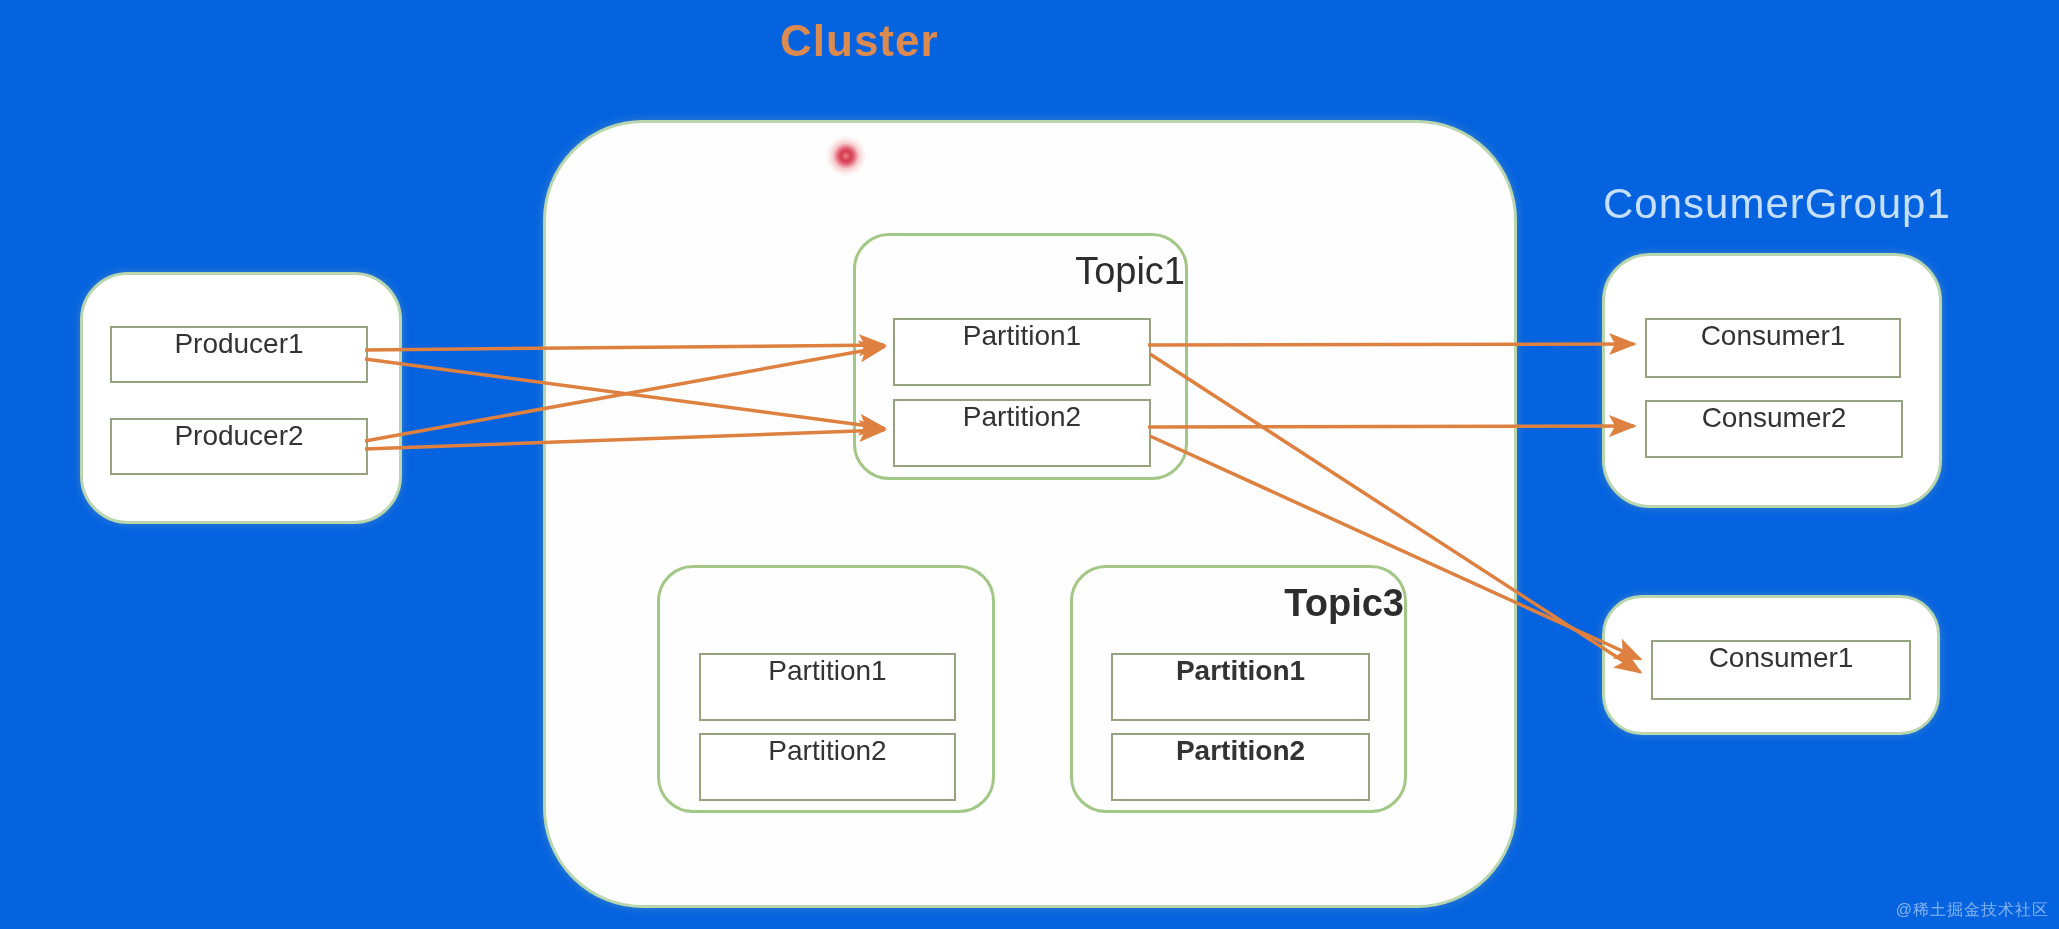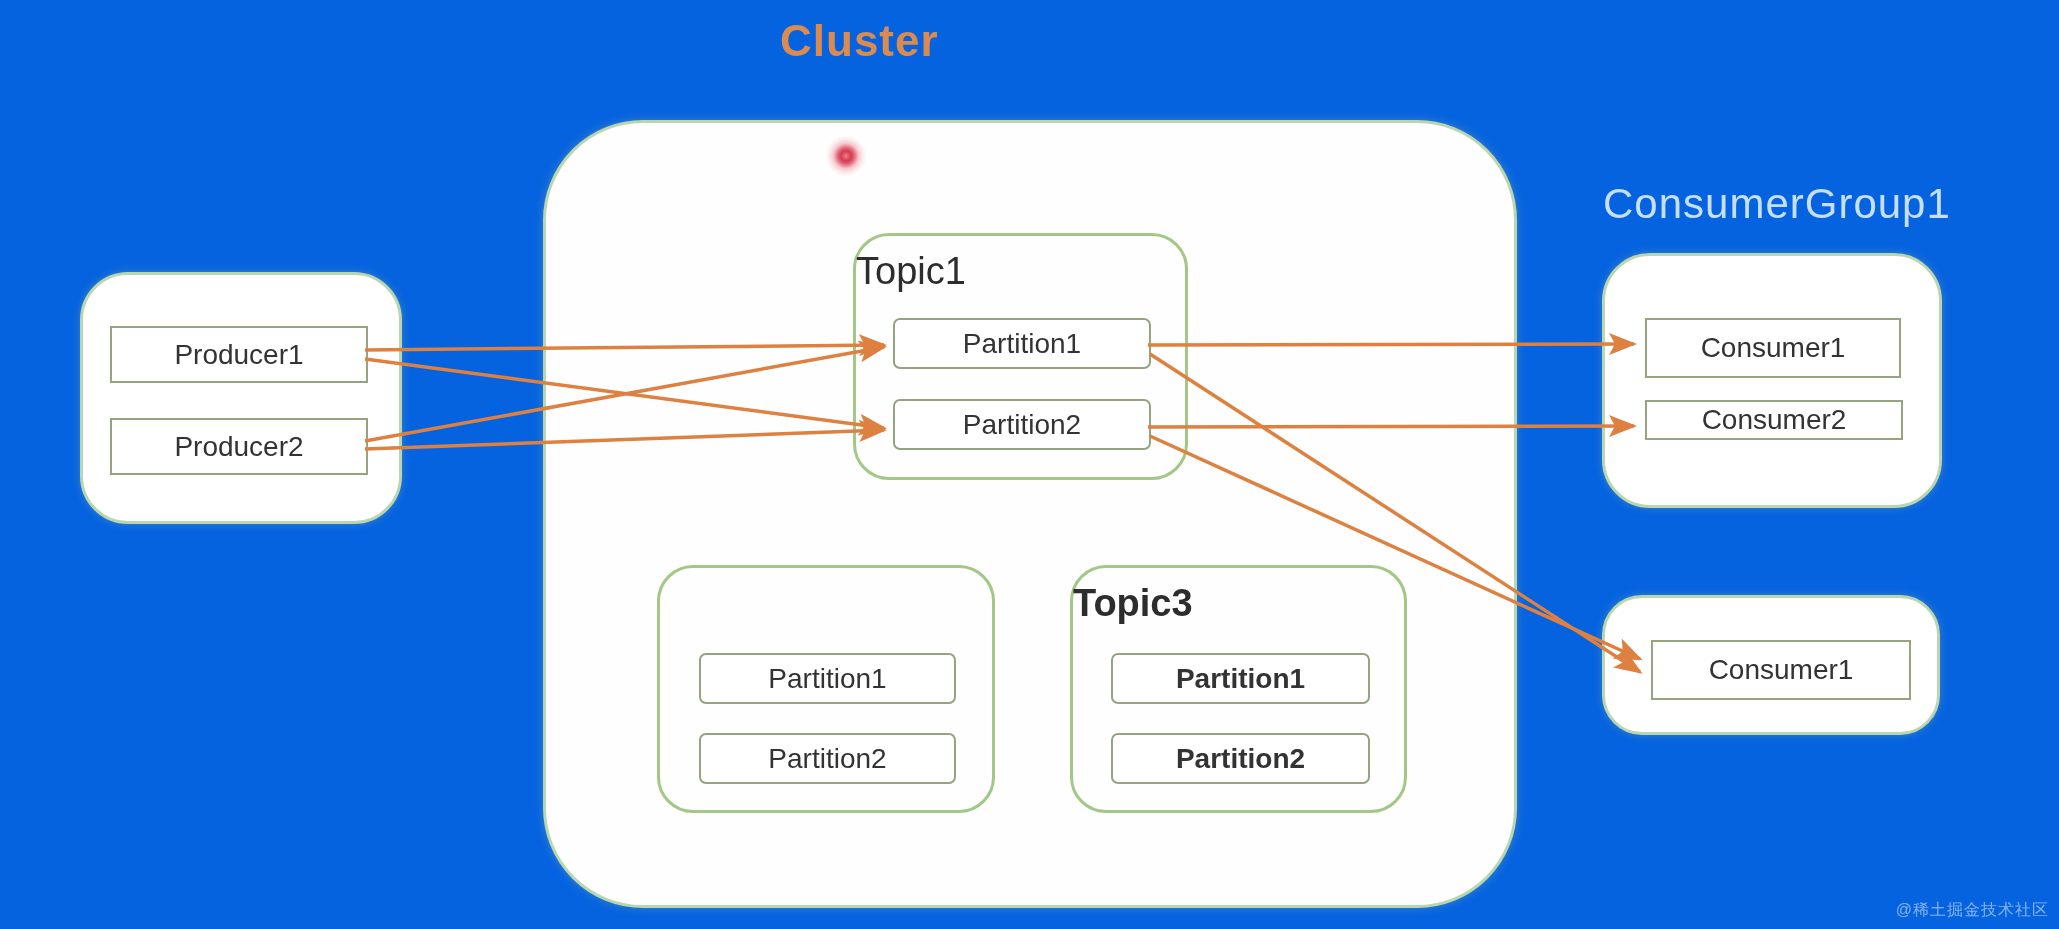--- a/index.html
+++ b/index.html
@@ -24,43 +24,43 @@
   }
   .white-group{
     position:absolute; background:#ffffff; border:3px solid var(--containerborder);
     box-sizing:border-box; box-shadow:0 0 8px rgba(150,190,160,0.35);
   }
   .producers-box{ left:80px; top:272px; width:322px; height:252px; border-radius:48px; }
   .cg1-box{ left:1602px; top:253px; width:340px; height:255px; border-radius:48px; }
   .cg2-box{ left:1602px; top:595px; width:338px; height:140px; border-radius:40px; }
   .node{
     position:absolute; background:#fff; border:2px solid var(--nodeborder);
-    box-sizing:border-box; display:flex; align-items:center; justify-content:center;
+    box-sizing:border-box; display:flex; align-items:flex-start; justify-content:center;
     font-size:28px; color:var(--nodetext); white-space:nowrap;
   }
   
   .producer1{ left:27px; top:51px;  width:258px; height:57px; }
   .producer2{ left:27px; top:143px; width:258px; height:57px; }
   
   .cg1-consumer1{ left:40px; top:62px;  width:256px; height:60px; }
-  .cg1-consumer2{ left:40px; top:144px; width:258px; height:40px; }
+  .cg1-consumer2{ left:40px; top:144px; width:258px; height:58px; }
   .cg2-consumer1{ left:46px; top:42px;  width:260px; height:60px; }
   
   .topic{
     position:absolute; border:3px solid var(--topicborder); border-radius:36px;
     box-sizing:border-box; background:transparent;
   }
   .topic1{ left:853px; top:233px; width:335px; height:247px; }
   .topic2{ left:657px; top:565px; width:338px; height:248px; }
   .topic3{ left:1070px; top:565px; width:337px; height:248px;font-weight:bold; }
   .topic-title{
-    position:absolute; left:0; right:0; top:14px; text-align:left;
+    position:absolute; left:0; right:0; top:14px; text-align:right;
     font-size:38px; color:#2d2d2d;
   }
-  .topic .node{ height:51px;border-radius:7px; }
+  .topic .node{ height:68px; }
   .topic1 .part1{ left:37px; top:82px;  width:258px; }
   .topic1 .part2{ left:37px; top:163px; width:258px; }
   .topic2 .part1{ left:39px; top:85px;  width:257px; }
   .topic2 .part2{ left:39px; top:165px; width:257px; }
   .topic3 .part1{ left:38px; top:85px;  width:259px; }
   .topic3 .part2{ left:38px; top:165px; width:259px; }
   .group-label{
     position:absolute; font-size:42px; color:var(--grouplabel); font-weight:500;
     letter-spacing:1px;
   }

